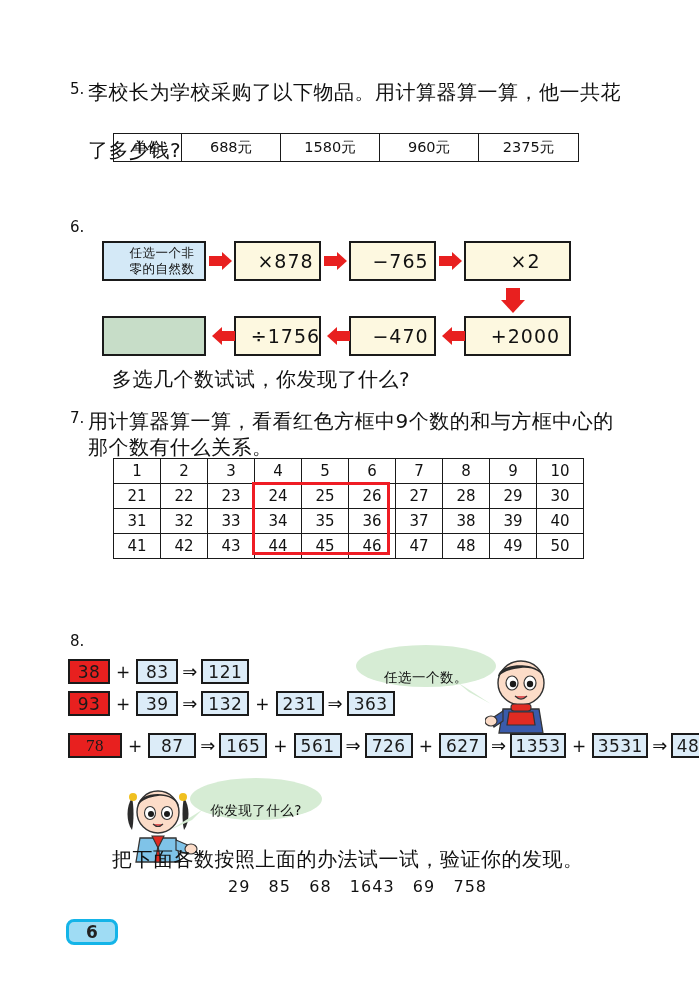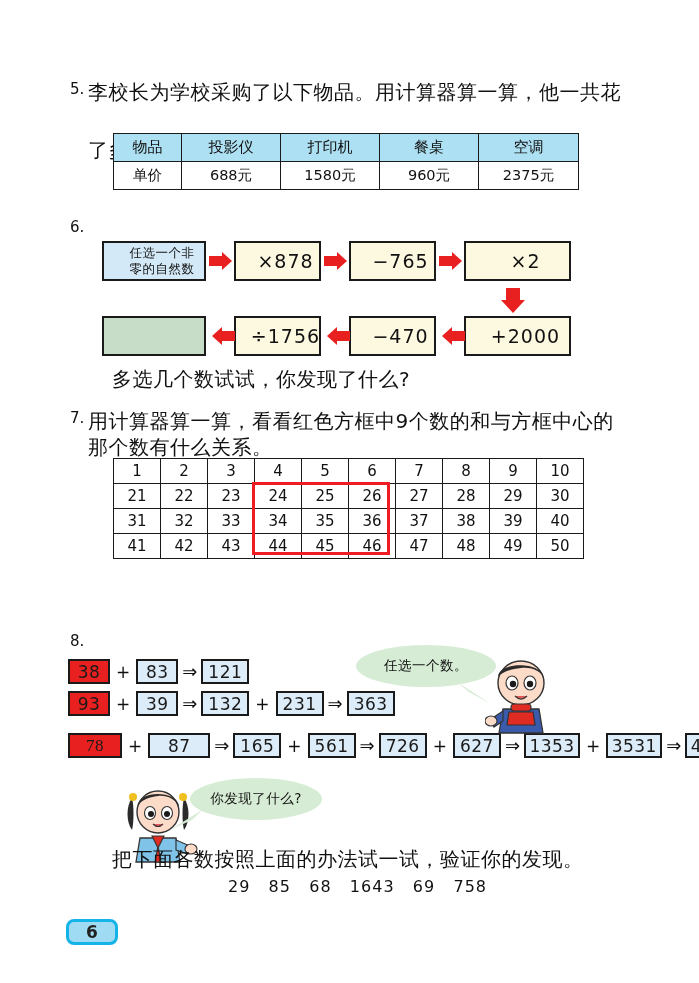--- a/index.html
+++ b/index.html
@@ -161,21 +161,21 @@
     font-size: 18px;
     padding: 0 4px;
   }
 
   
   .bubble {
     position: absolute;
     background: #d6ecd4;
     border-radius: 50%/50%;
     display: flex;
-    align-items: center;
+    align-items: flex-end;
     justify-content: center;
     font-size: 13.5px;
     letter-spacing: 0.5px;
     color: #111;
     text-align: center;
   }
 
   
   .pagenum {
     position: absolute;
@@ -210,27 +210,20 @@
 
   <table class="price-table" style="left:113px; top:133px; width:465px;">
     <colgroup>
       <col style="width:68px">
         <col style="width:99px">
         <col style="width:99px">
         <col style="width:99px">
         <col style="width:100px">
     </colgroup>
     <tbody>
-      <tr class="head">
-        <td>物品</td>
-        <td>投影仪</td>
-        <td>打印机</td>
-        <td>餐桌</td>
-        <td>空调</td>
-      </tr>
       <tr>
         <td>单价</td>
         <td>688元</td>
         <td>1580元</td>
         <td>960元</td>
         <td>2375元</td>
       </tr>
     </tbody>
   </table>
 
@@ -361,21 +354,21 @@
       <span class="op arrow">⇒</span>
       <div class="cell blue" style="width: 48px;">132</div>
       <span class="op">+</span>
       <div class="cell blue" style="width: 48px;">231</div>
       <span class="op arrow">⇒</span>
       <div class="cell blue" style="width: 48px;">363</div>
     </div>
   <div class="chain" id="chain-2" style="left:68px; top:733px;">
       <div class="cell red" style="width: 54px; font-family: Liberation Serif, serif;">78</div>
       <span class="op">+</span>
-      <div class="cell blue" style="width: 62px;">87</div>
+      <div class="cell blue" style="width: 48px;">87</div>
       <span class="op arrow">⇒</span>
       <div class="cell blue" style="width: 48px;">165</div>
       <span class="op">+</span>
       <div class="cell blue" style="width: 48px;">561</div>
       <span class="op arrow">⇒</span>
       <div class="cell blue" style="width: 48px;">726</div>
       <span class="op">+</span>
       <div class="cell blue" style="width: 48px;">627</div>
       <span class="op arrow">⇒</span>
       <div class="cell blue" style="width: 56px;">1353</div>

